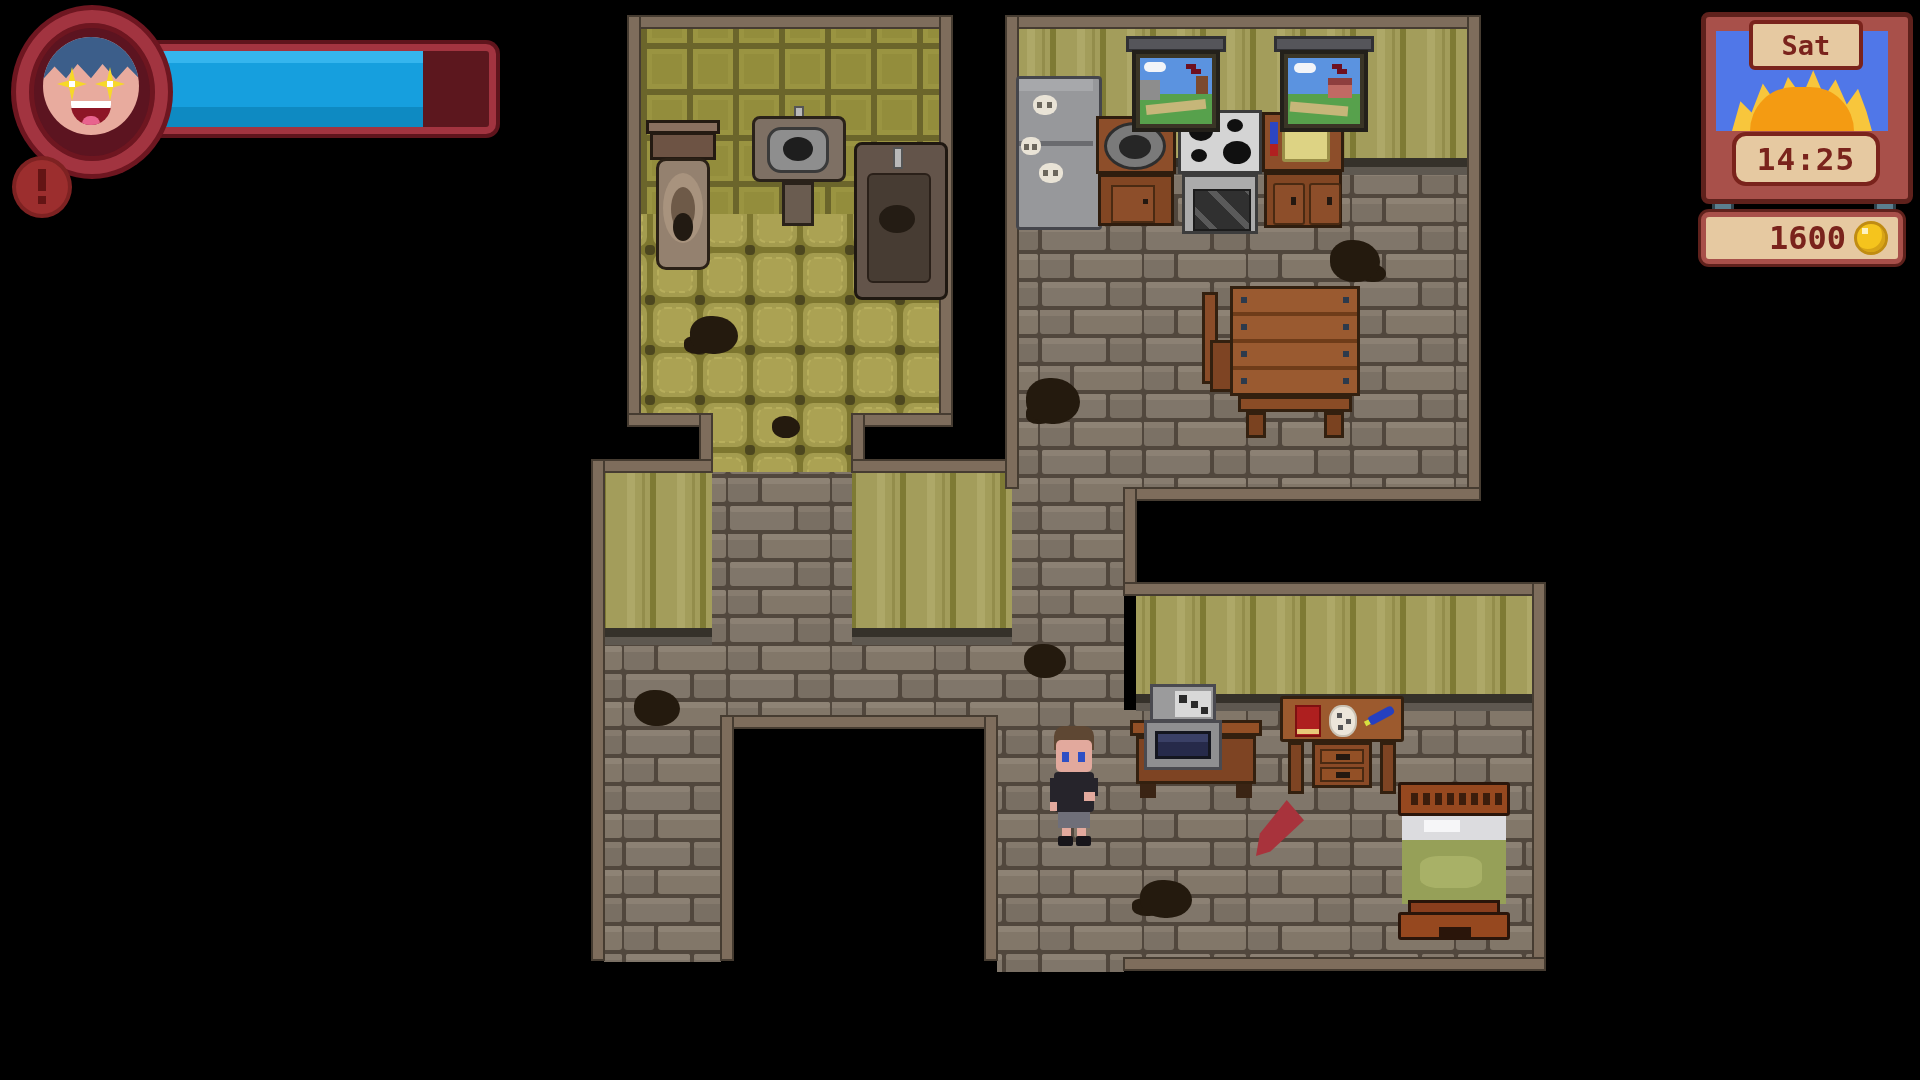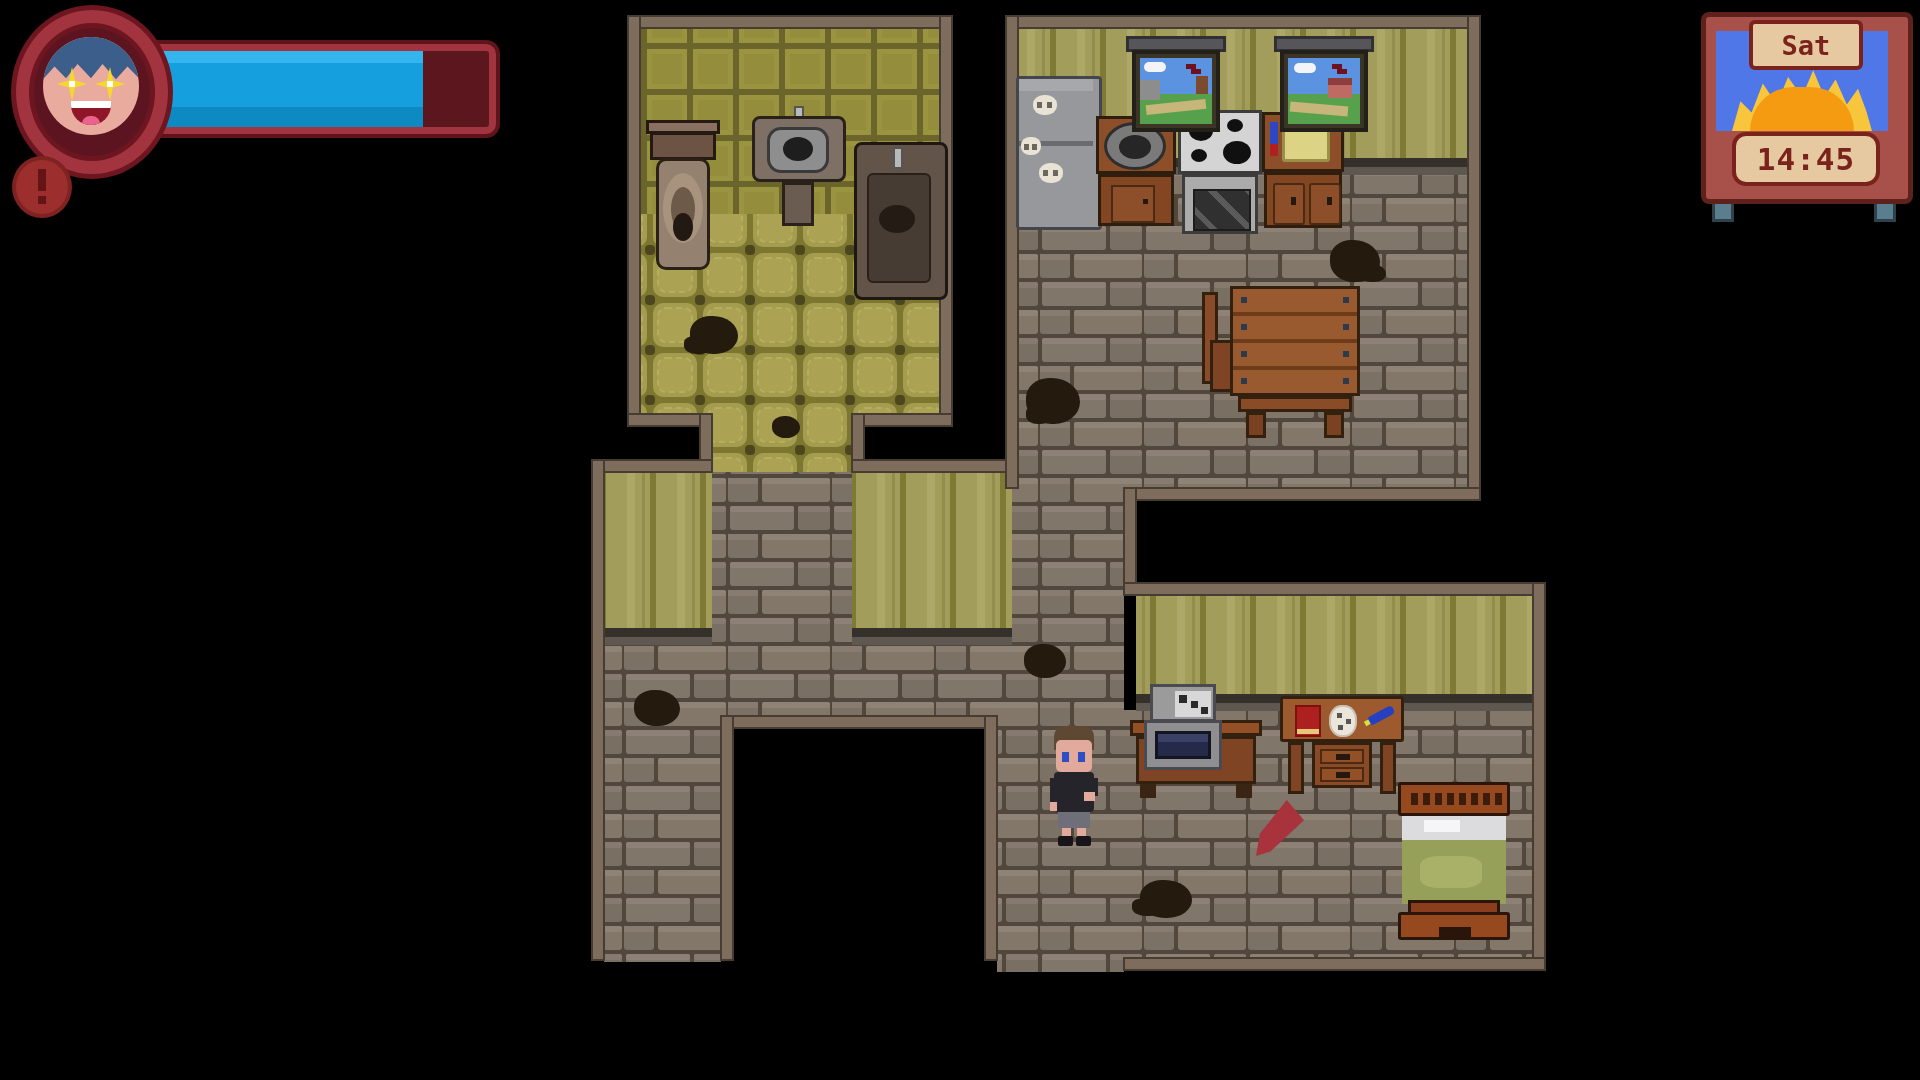--- a/index.html
+++ b/index.html
@@ -393,18 +393,24 @@
   <div class="abs clockbox">
     <div class="clock-sky">
       <div class="sun-rays"></div>
       <div class="sun-core"></div>
     </div>
   </div>
   <div class="abs day-tab">
     <span>Sat</span>
   </div>
   <div class="abs time-panel">
-    <span>14:45</span>
+    <span>14:25</span>
   </div>
   <div class="abs peg" style="left:1712px;top:188px;"></div>
   <div class="abs peg" style="left:1874px;top:188px;"></div>
+  <div class="abs coinbar">
+    <span>1600</span>
+    <span class="coin">
+        <span class="glint"></span>
+      </span>
+  </div>
 
 </div>
 
 </body></html>

